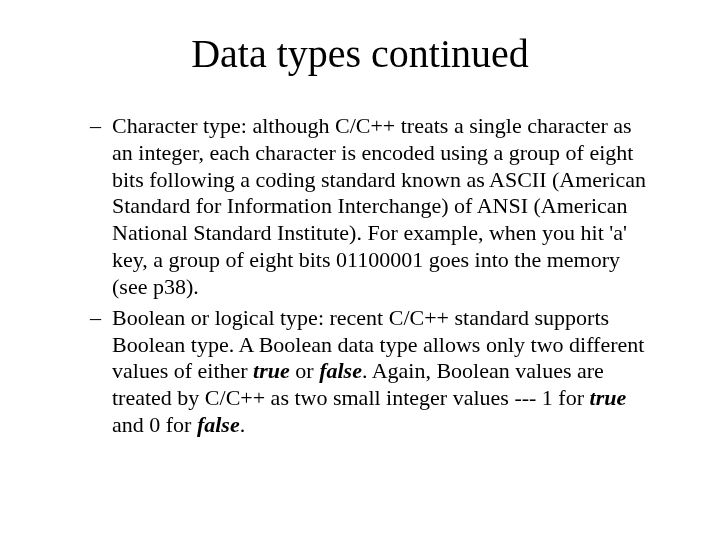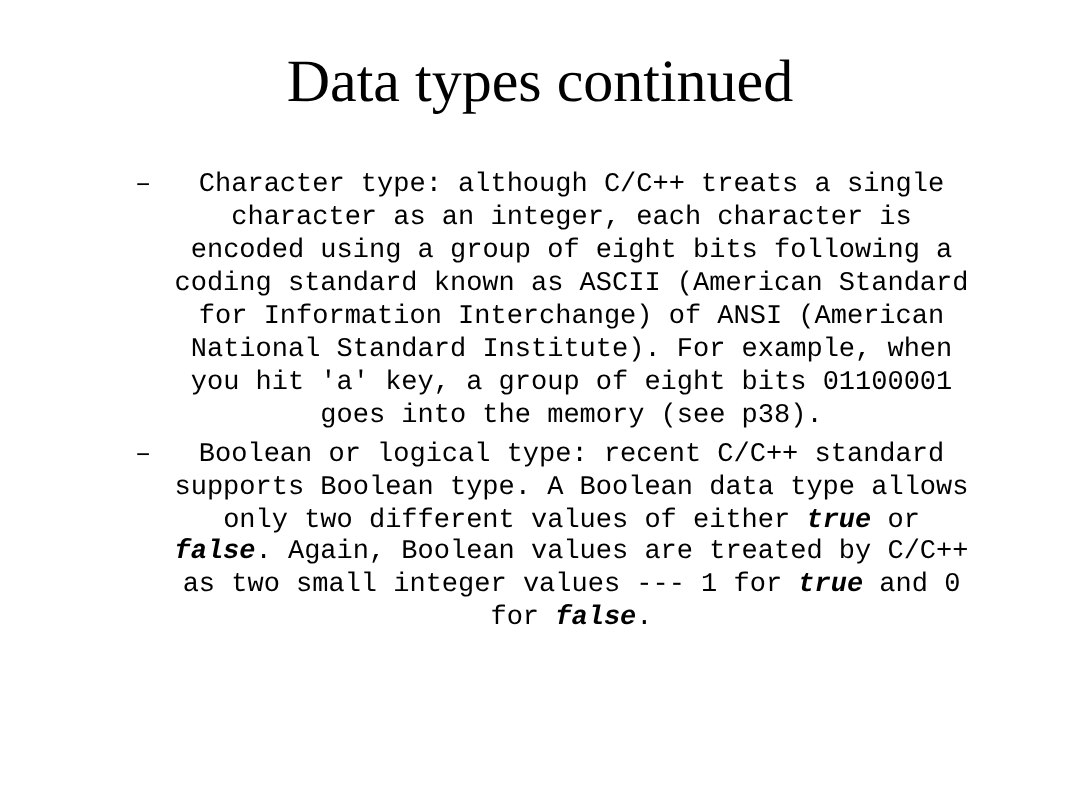--- a/index.html
+++ b/index.html
@@ -23,26 +23,25 @@
     margin: 0 0 36px 0;
     font-weight: normal;
   }
   ul.body {
     list-style: none;
     margin: 0;
     padding: 0 20px 0 40px;
   }
   ul.body > li {
     position: relative;
-    font-size: 18px;
+    font-size: 22px;
     line-height: 1.22;
     padding-left: 22px;
     margin-bottom: 4px;
-    text-align: center;
-    font-family: Liberation Mono, monospace;
+    text-align: left;
   }
   ul.body > li::before {
     content: "–";
     position: absolute;
     left: 0;
     top: 0;
   }
   .bold-italic {
     font-weight: bold;
     font-style: italic;

